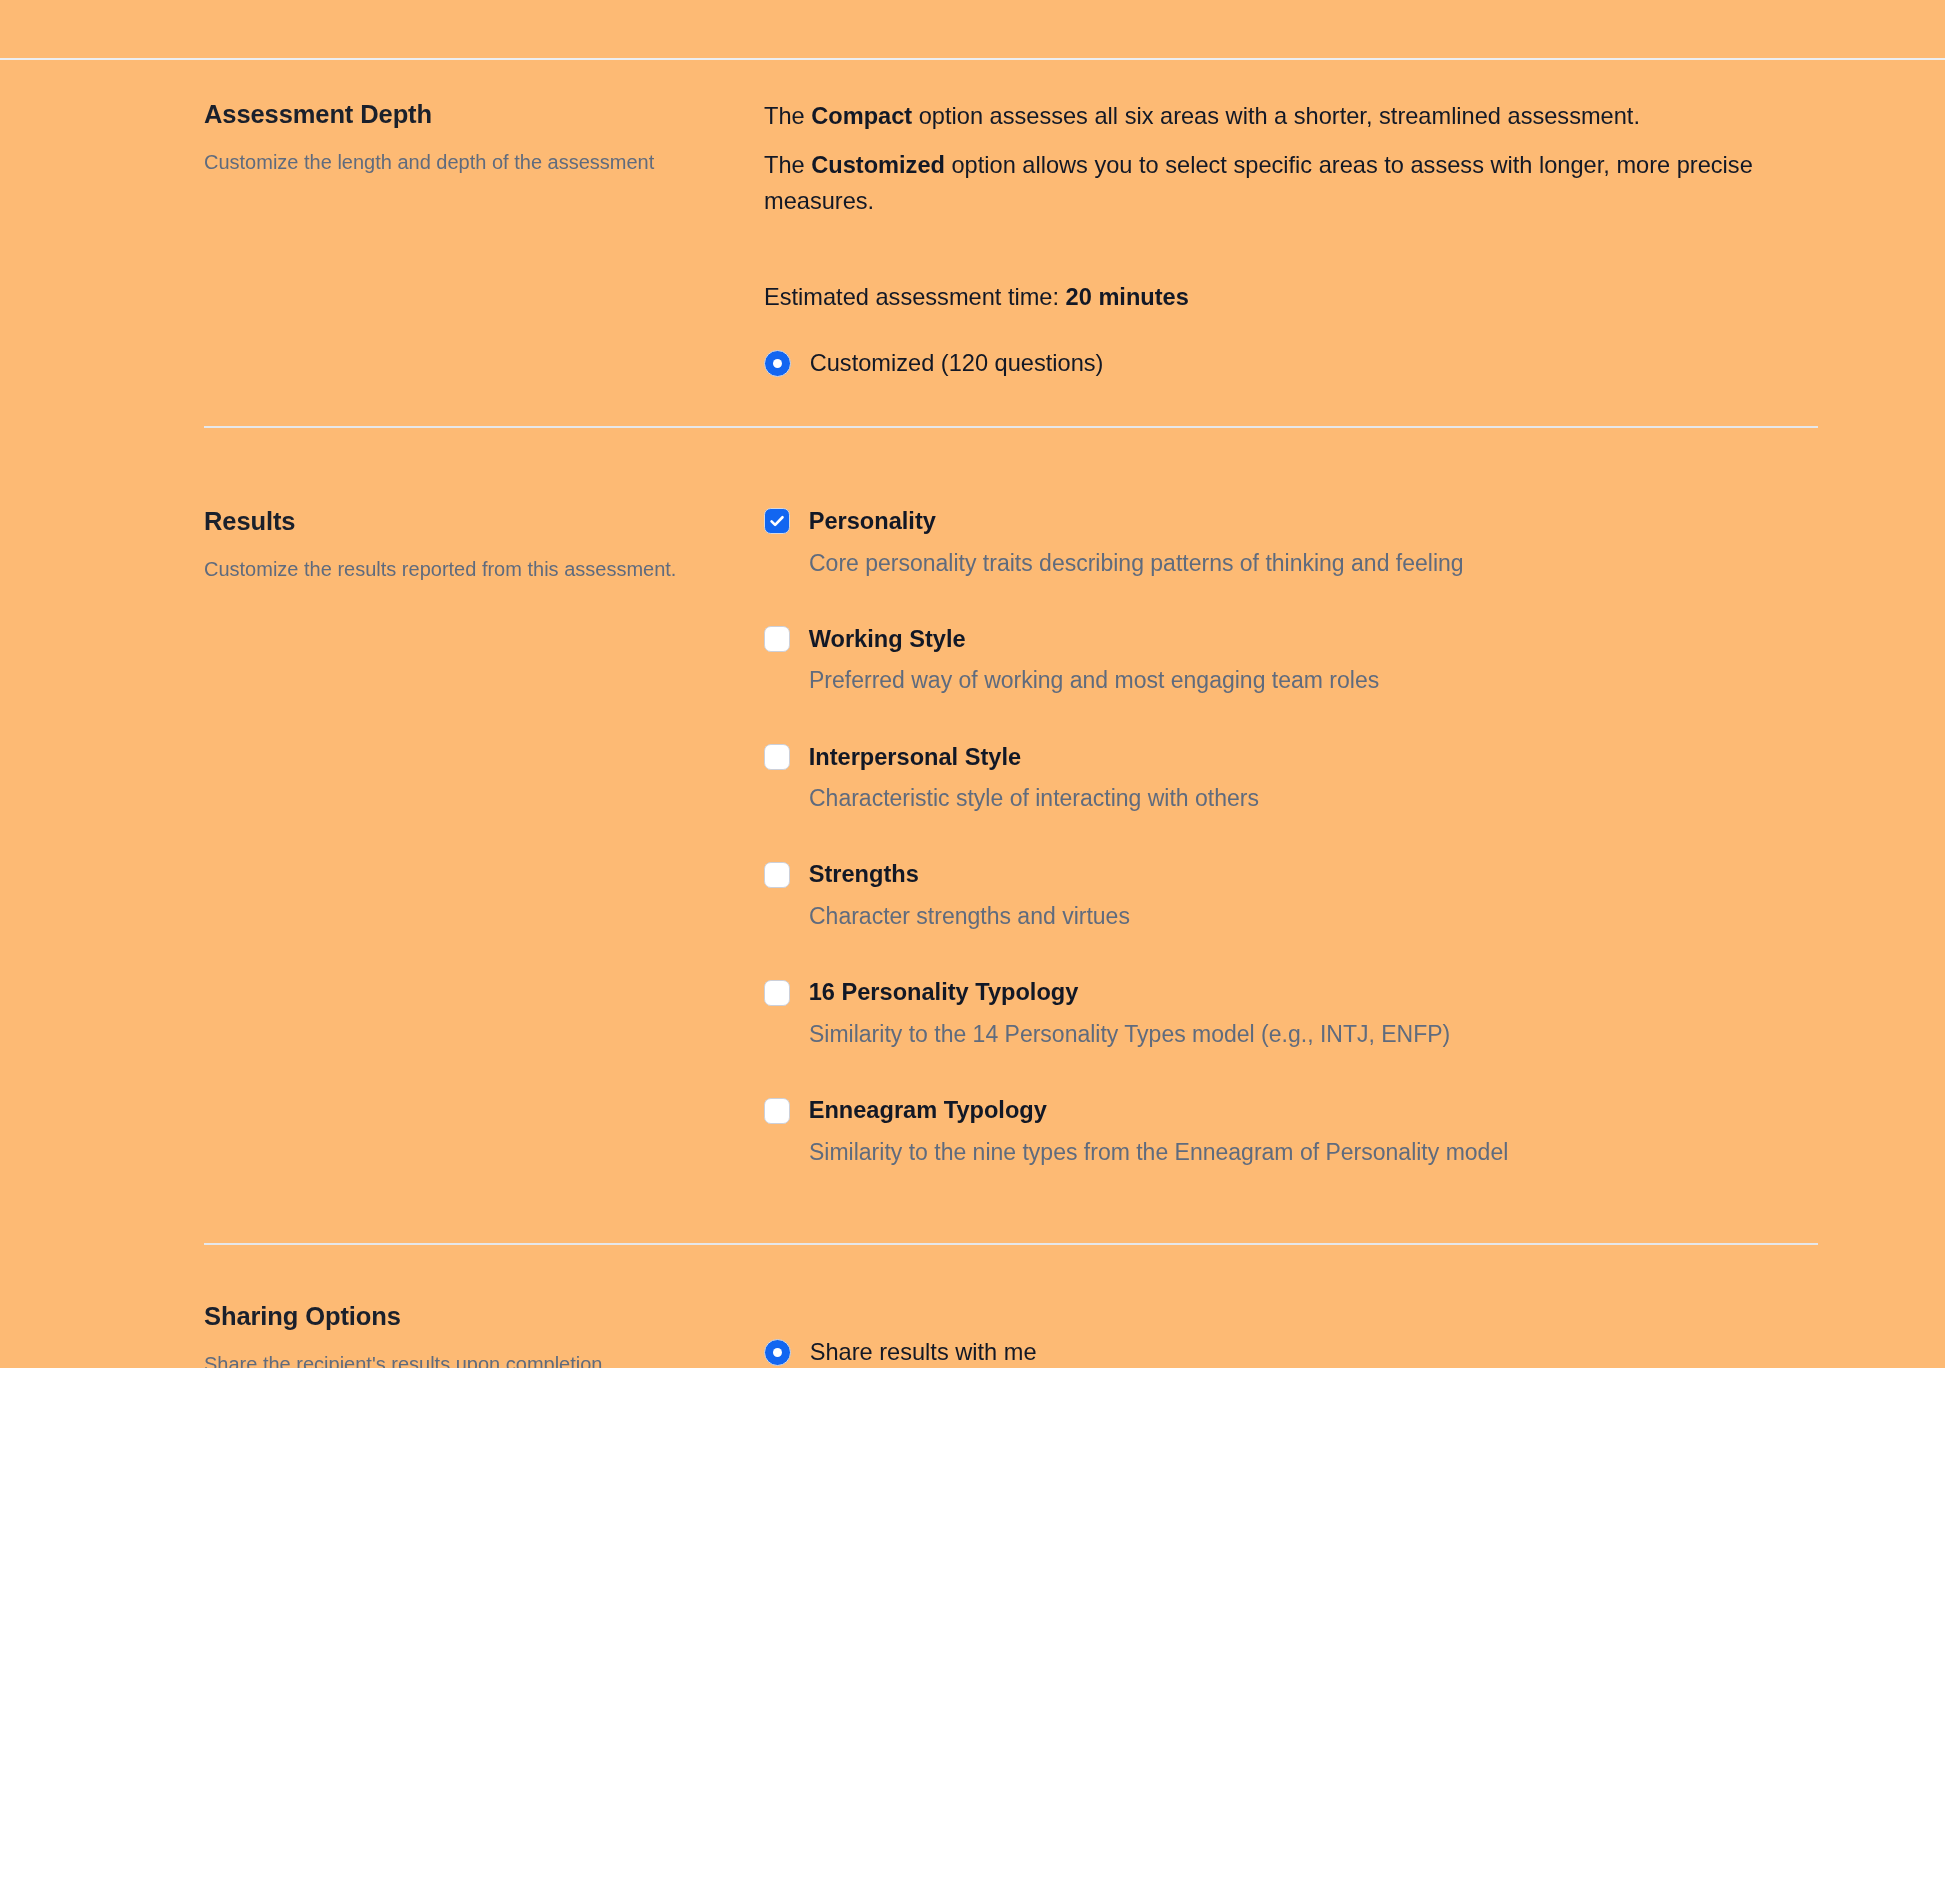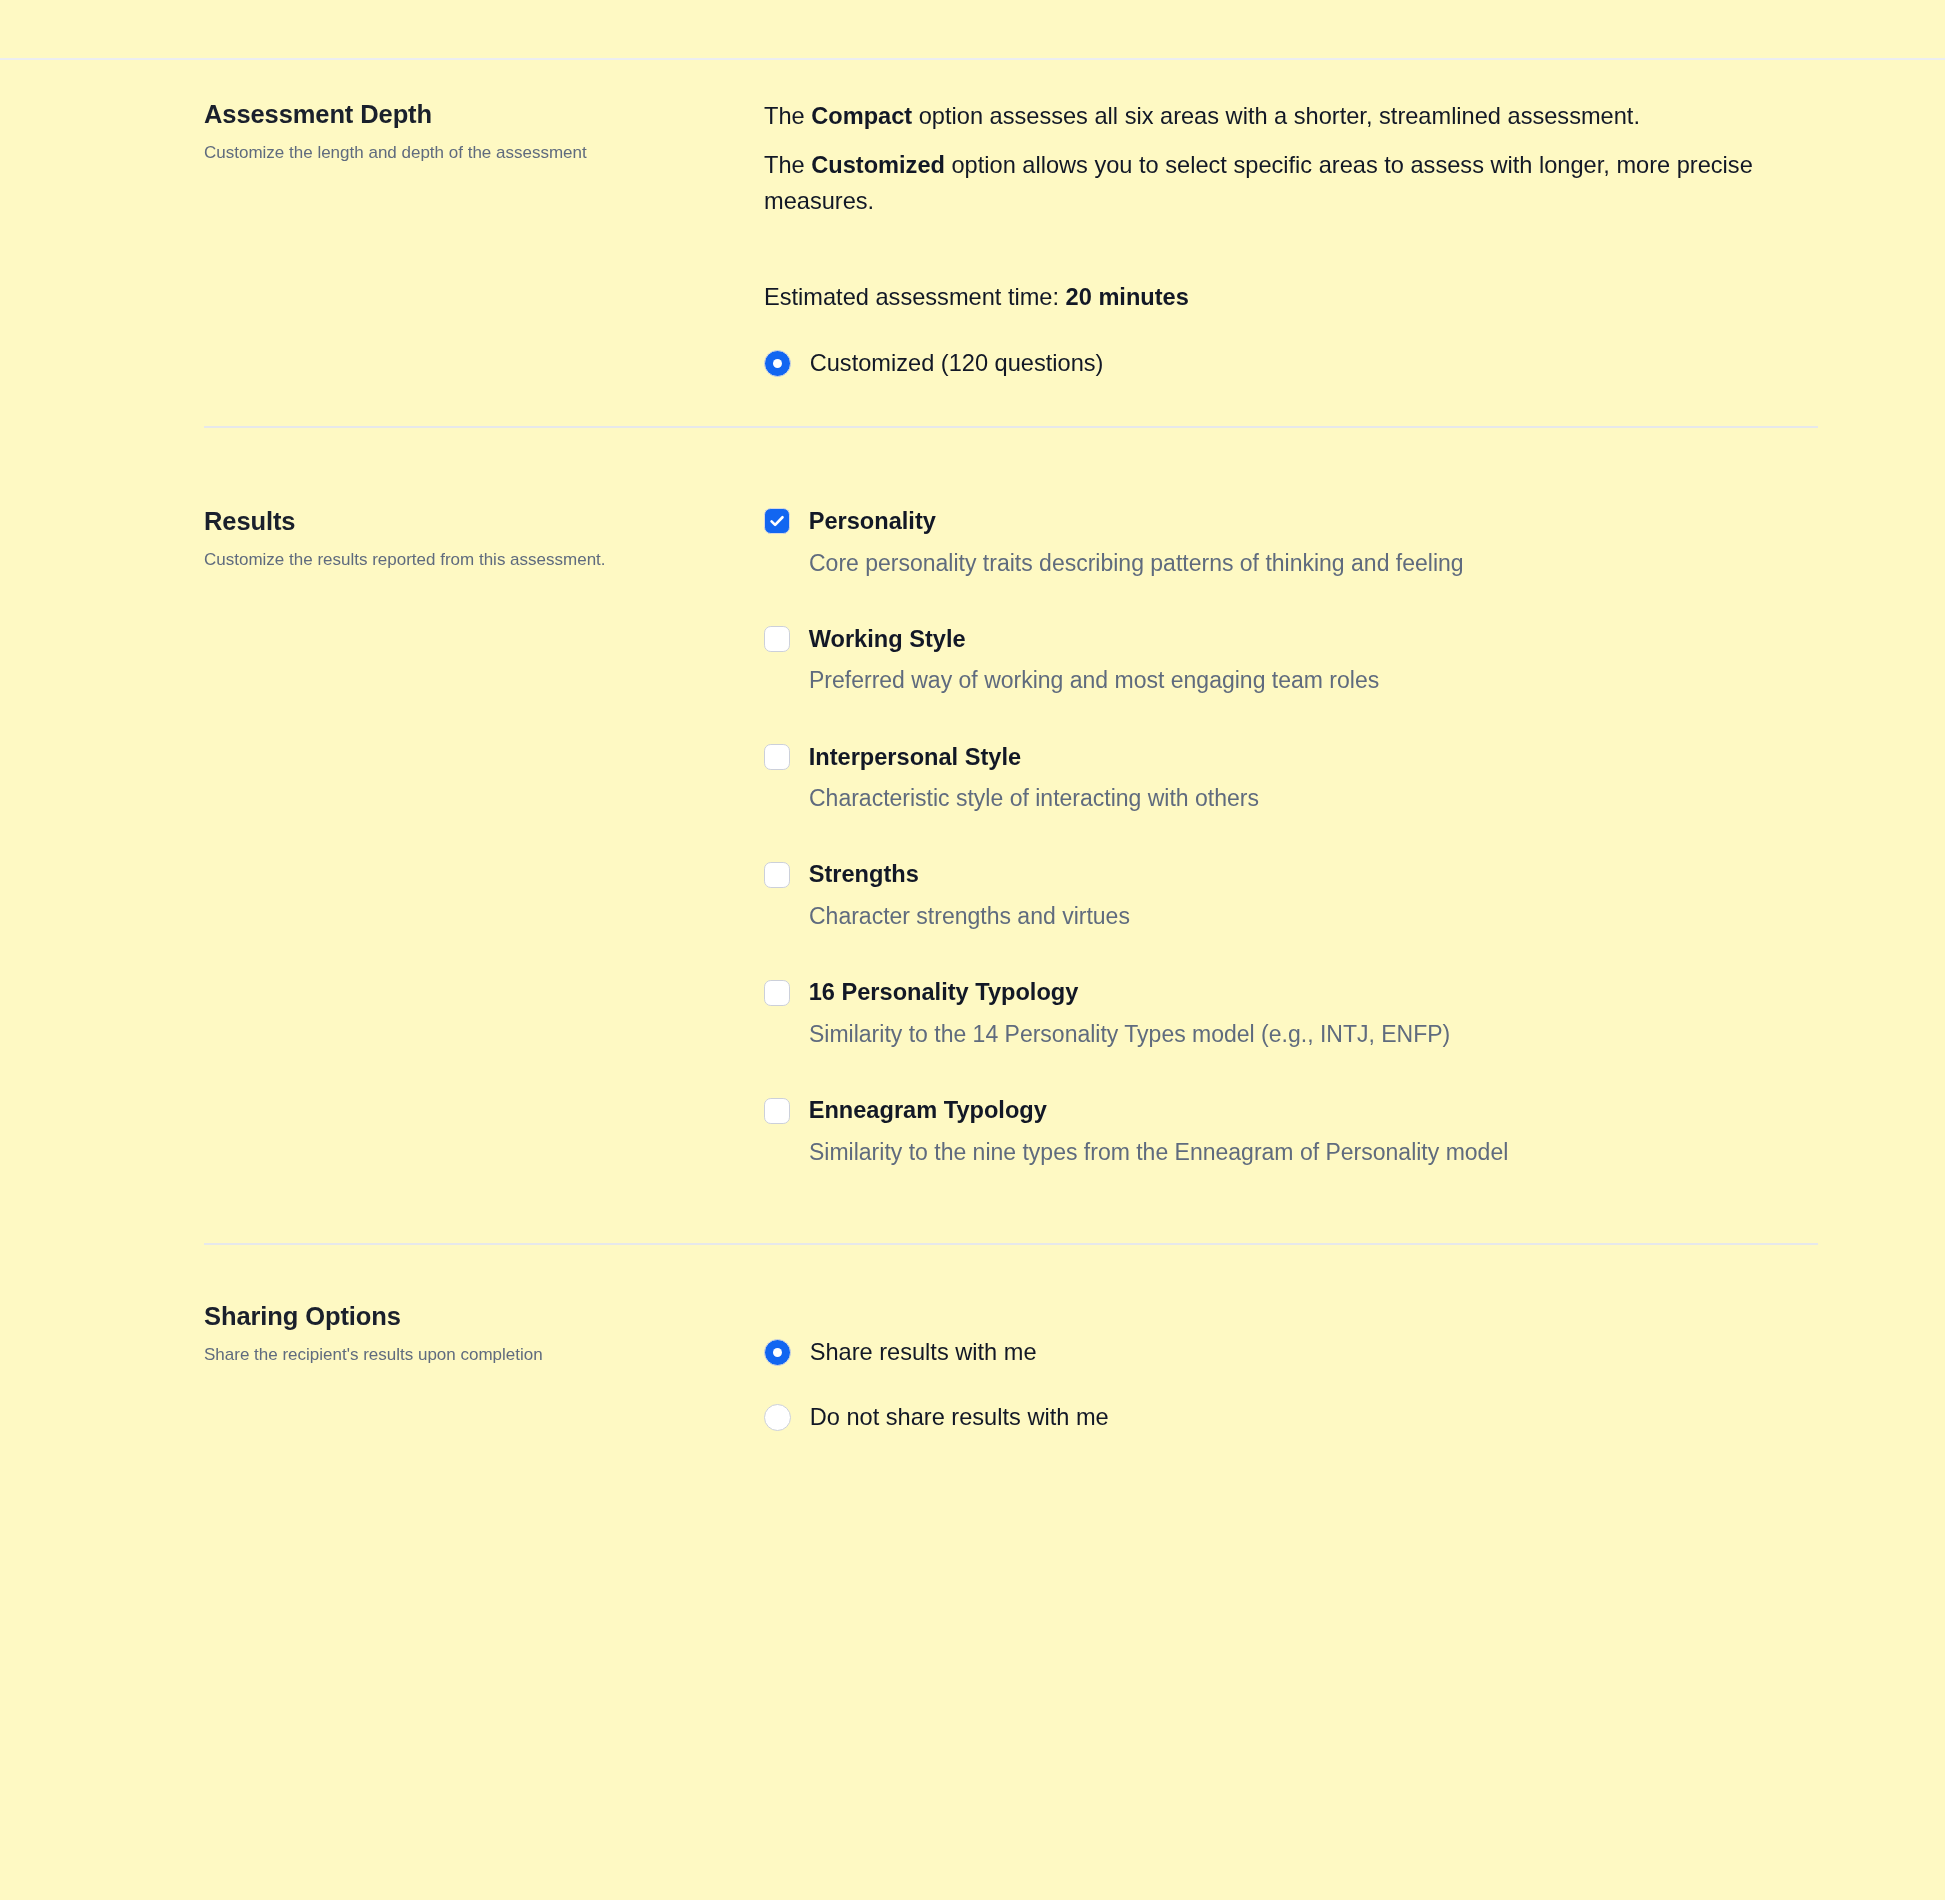--- a/index.html
+++ b/index.html
@@ -8,22 +8,22 @@
     width: 1946px;
     height: 1900px;
     background: #ffffff;
     font-family: "Liberation Sans", sans-serif;
     -webkit-font-smoothing: antialiased;
   }
 
   .page {
     position: relative;
     width: 1946px;
-    height: 1900px;
-    background: #fef9c3;
+    height: 1368px;
+    background: #fdba74;
     overflow: hidden;
   }
 
   
   .top-rule {
     position: absolute;
     top: 58px;
     left: 0;
     width: 1946px;
     height: 1.9px;
@@ -57,22 +57,22 @@
 
   .section-title {
     font-size: 25.5px;
     font-weight: bold;
     color: #1a202c;
     letter-spacing: -0.1px;
     line-height: 1.25;
   }
 
   .section-desc {
-    margin-top: 8px;
-    font-size: 17px;
+    margin-top: 15px;
+    font-size: 20px;
     font-weight: 400;
     color: #5f6b7e;
     line-height: 1.62;
   }
 
   
   .divider {
     height: 1.9px;
     background: #e6e8eb;
     width: 1614px;

